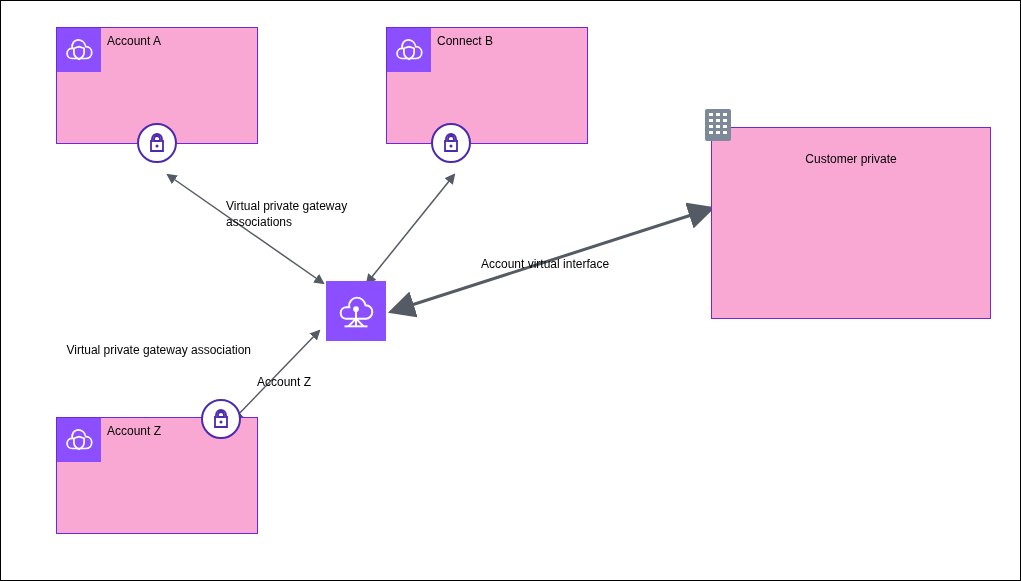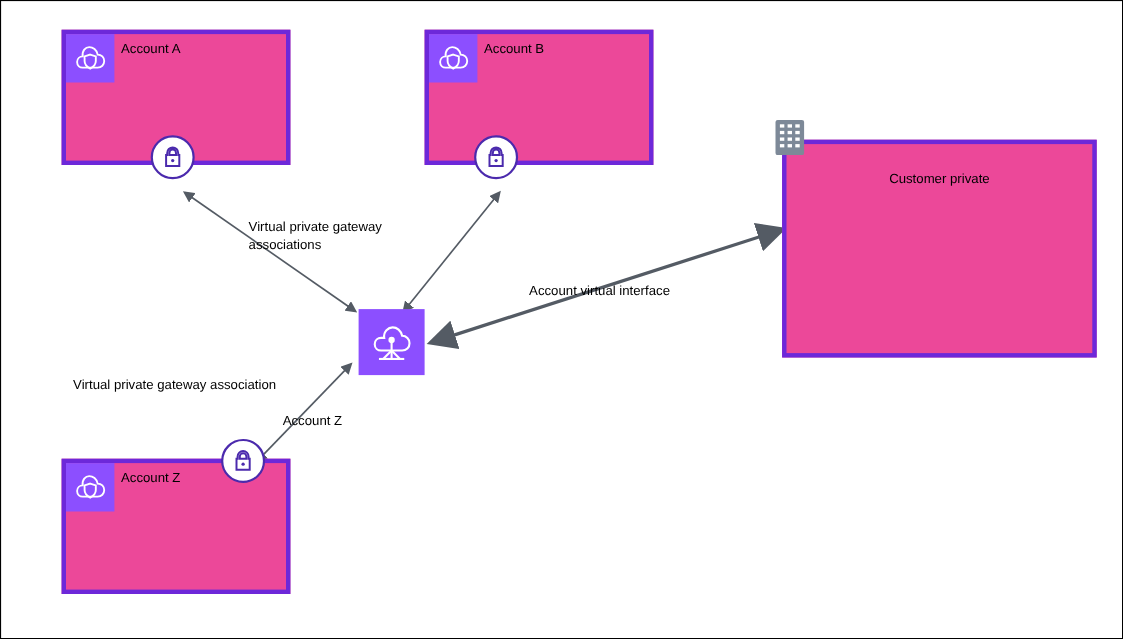--- a/index.html
+++ b/index.html
@@ -1,17 +1,17 @@
 <!DOCTYPE html>
 <html><head>
 <meta charset="utf-8">
 <style>
   html,body{margin:0;padding:0;background:#fff;font-family:Arial,Helvetica,sans-serif}
   .frame{position:relative;width:1021px;height:581px;border:1px solid #000;box-sizing:border-box}
-  .box{position:absolute;border:4px solid #6d28d9;background:#ec4899}
+  .box{position:absolute;border:1px solid #6d28d9;background:#f9a8d4}
   .acct-label{position:absolute;font-size:12px;color:#000}
   .vpc-block{position:absolute;width:44px;height:44px;background:#8c4fff;display:flex;align-items:center;justify-content:center}
   .gateway-block{position:absolute;width:60px;height:60px;background:#8c4fff;display:flex;align-items:center;justify-content:center}
   .lock-icon{position:absolute;width:36px;height:36px;border-radius:50%;background:#fff;border:2px solid #4b2aad;display:flex;align-items:center;justify-content:center}
   .label{position:absolute;font-size:12px;color:#000;line-height:1.3;text-align:left;white-space:pre}
   svg{overflow:visible}
 </style>
 </head>
 <body>
 
@@ -52,21 +52,21 @@
       </svg>
   </div>
 
   <div class="box" style="left:385px;top:26px;width:200px;height:115px">
     <div class="vpc-block" style="left:0;top:0">
       <svg width="34" height="34" viewBox="0 0 40 40">
           <path d="M12 18c-3 0-6 2-6 6s3 6 6 6h16c4 0 7-3 7-7s-3-7-7-7c-1-5-5-8-9-8s-8 4-7 10z" fill="none" stroke="#fff" stroke-width="2"></path>
           <path d="M20 16l6 2v5c0 5-6 8-6 8s-6-3-6-8v-5z" fill="none" stroke="#fff" stroke-width="2"></path>
         </svg>
     </div>
-    <span class="acct-label" style="left:50px;top:6px">Account B</span>
+    <span class="acct-label" style="left:50px;top:6px">Connect B</span>
   </div>
   <div class="lock-icon" style="left:430px;top:122px">
     <svg width="18" height="20" viewBox="0 0 18 20">
         <path d="M4 8V6a5 5 0 0110 0v2h1v10H3V8h1zm2 0h6V6a3 3 0 10-6 0v2z" fill="none" stroke="#4b2aad" stroke-width="1.8"></path>
         <circle cx="9" cy="13" r="1.5" fill="#4b2aad"></circle>
       </svg>
   </div>
 
   <div class="box" style="left:55px;top:416px;width:200px;height:115px">
     <div class="vpc-block" style="left:0;top:0">

